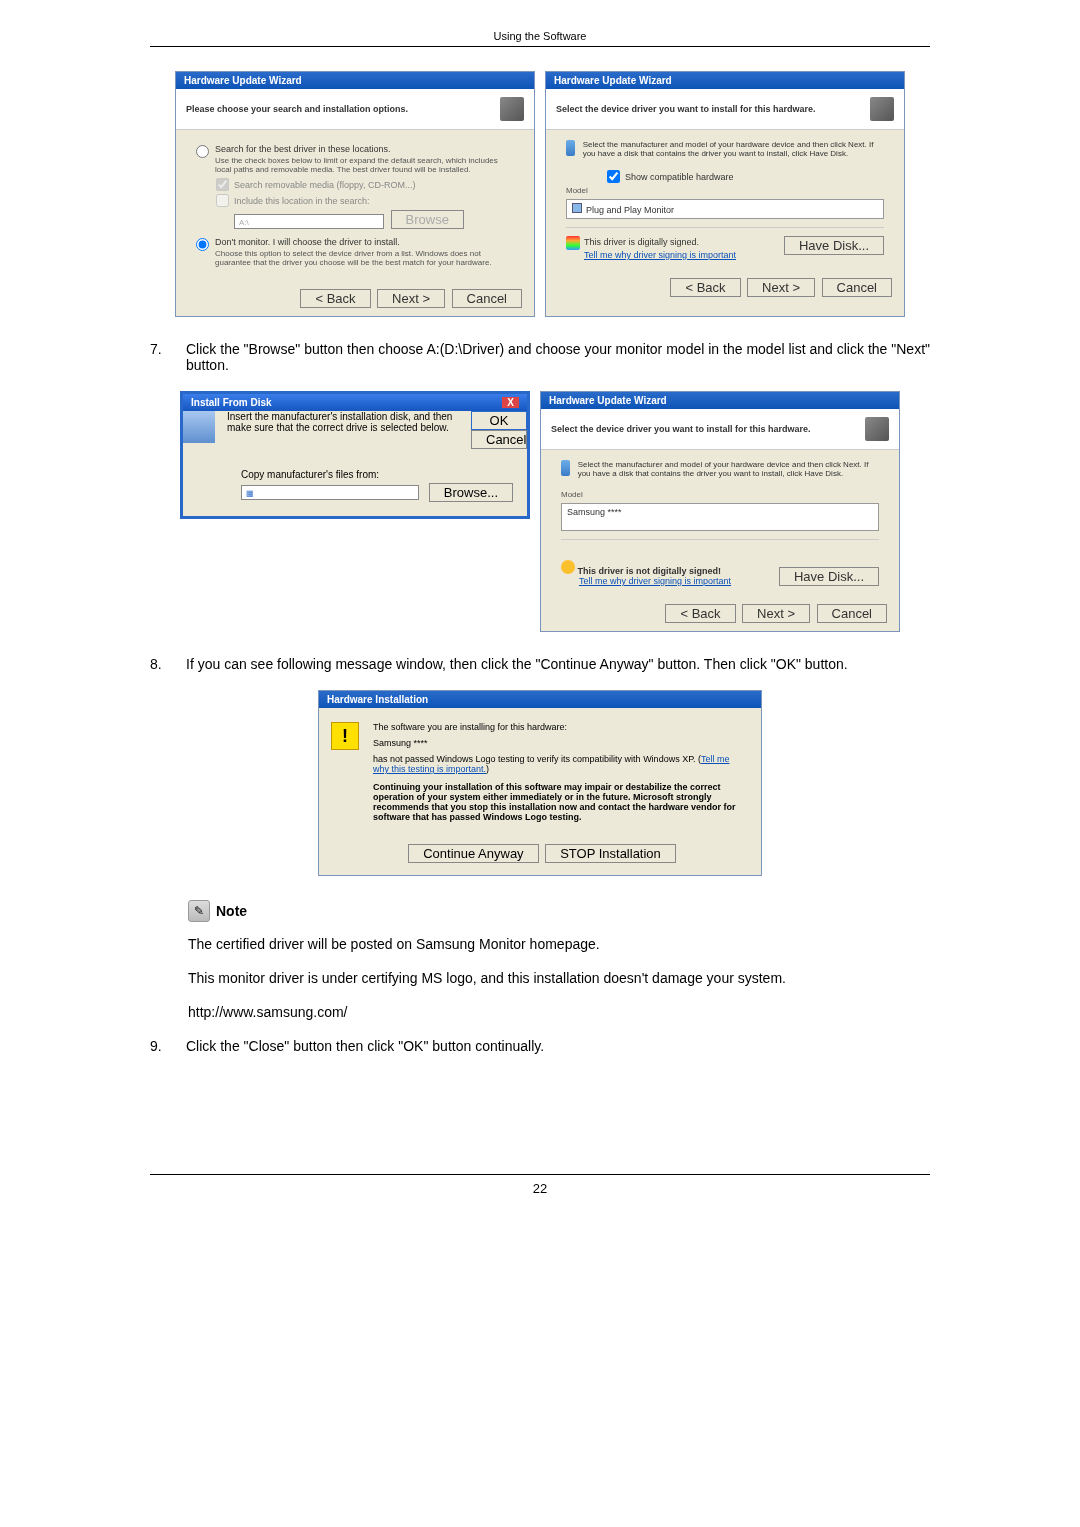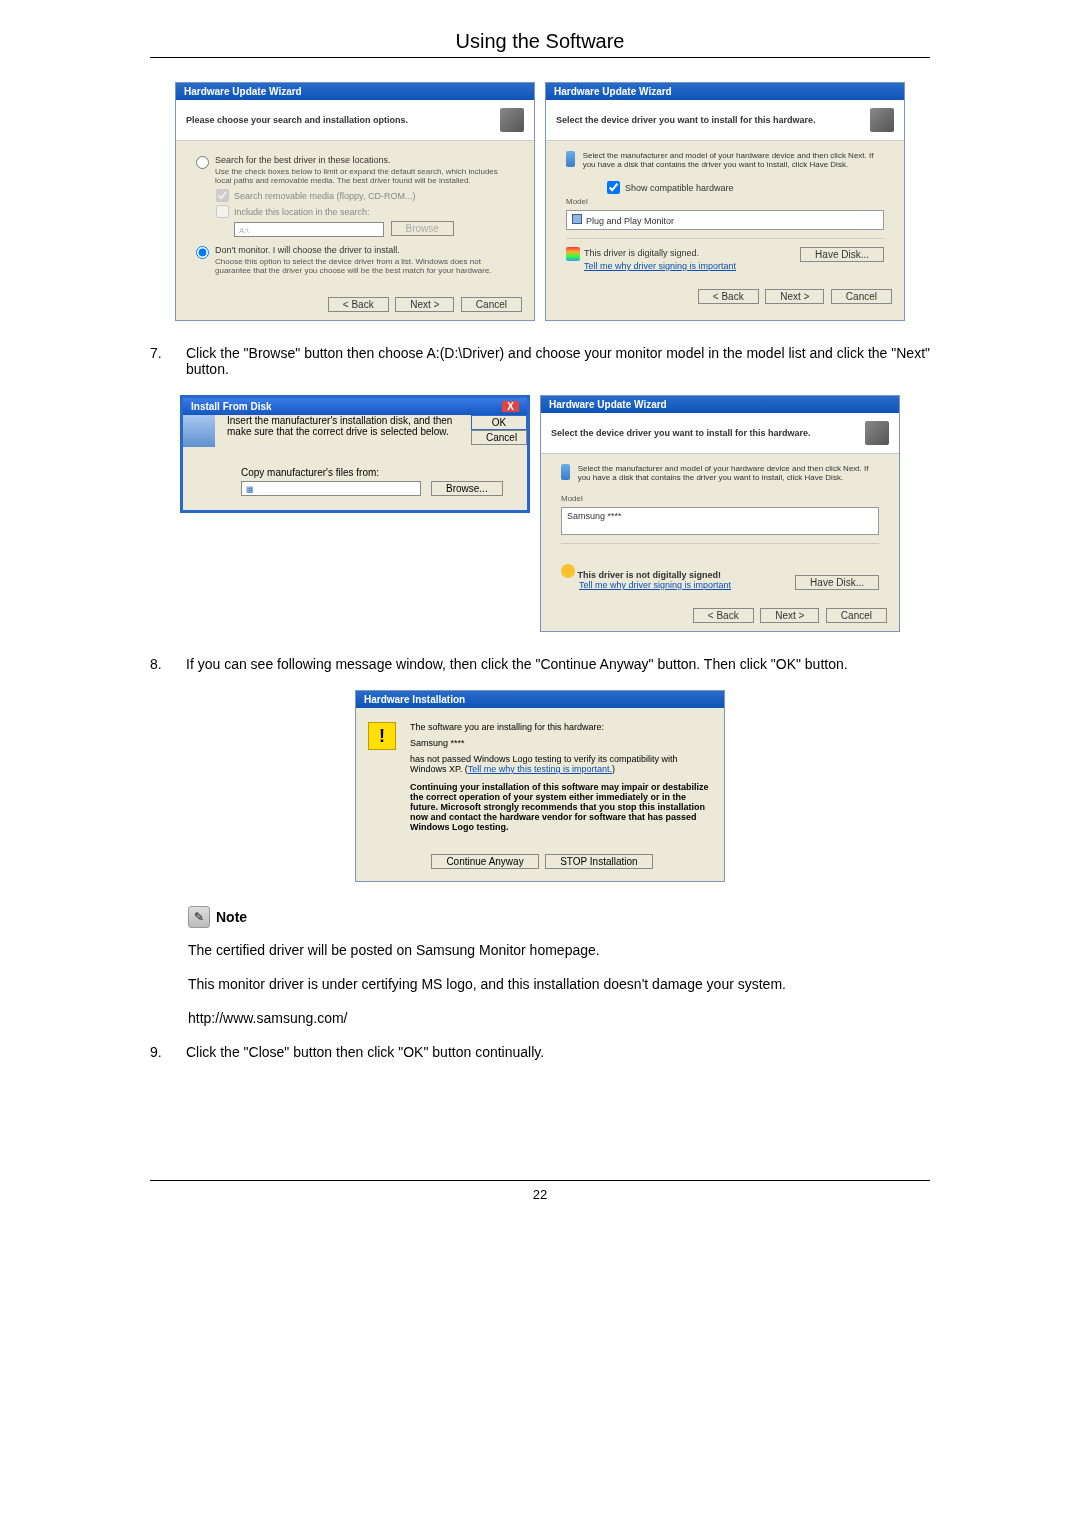--- a/index.html
+++ b/index.html
@@ -1,30 +1,30 @@
 <!DOCTYPE html>
 <html><head>
   <meta charset="utf-8">
   <style>
     * { margin: 0; padding: 0; box-sizing: border-box; }
     body { font-family: Arial, sans-serif; background: #fff; color: #000; font-size: 14px; }
     .page { width: 1080px; margin: 0 auto; padding: 30px 150px 0; }
-    .header-title { text-align: center; font-size: 20px; margin-bottom: 4px; }
+    .header-title { text-align: center; font-size: 11px; margin-bottom: 4px; }
     .header-line { border: none; border-top: 1px solid #000; margin-bottom: 24px; }
     
     .two-col { display: flex; gap: 10px; justify-content: center; margin: 12px 0 24px; }
     
     .dialog { border: 1px solid #7a96bd; background: #ece9d8; width: 360px; font-size: 9px; color: #333; position: relative; }
     .dialog-title { background: linear-gradient(#2a6bc9, #0d54b8); color: #fff; padding: 3px 8px; font-size: 10px; font-weight: bold; }
     .dialog-sub { background: #fff; padding: 8px 10px; display: flex; align-items: center; justify-content: space-between; border-bottom: 1px solid #ccc; }
     .dialog-sub-text { font-weight: bold; font-size: 9px; }
     .wiz-icon { width: 24px; height: 24px; background: linear-gradient(135deg, #888, #555); border-radius: 2px; display: inline-block; }
     .dialog-body { padding: 10px 20px; min-height: 130px; }
     .dialog-buttons { text-align: right; padding: 8px 12px; }
-    .btn { display: inline-block; border: 1px solid #888; background: #ece9d8; padding: 1px 14px; font-size: 10px; margin-left: 4px; }
+    .btn { display: inline-block; border: 1px solid #888; background: #ece9d8; padding: 1px 14px; font-size: 13px; margin-left: 4px; }
     .btn-disabled { color: #aaa; }
     
     .radio-row { display: flex; align-items: flex-start; gap: 6px; margin: 4px 0; }
     .radio-row input { margin-top: 1px; }
     .sub-indent { margin-left: 20px; color: #888; }
     .chk-row { display: flex; align-items: center; gap: 5px; margin: 3px 0; }
     .input-box { border: 1px solid #888; background: #fff; height: 15px; display: inline-block; vertical-align: middle; padding: 0 4px; font-size: 8px; line-height: 15px; }
     .model-box { border: 1px solid #999; background: #fff; margin-top: 4px; padding: 3px 5px; font-size: 9px; min-height: 18px; }
     .monitor-icon { width: 10px; height: 10px; background: #88b8e8; display: inline-block; margin-right: 4px; border: 1px solid #557; }
     .disk-icon { width: 16px; height: 16px; background: linear-gradient(#6caee8,#3a7bc8); display: inline-block; border-radius: 2px; }
@@ -38,21 +38,21 @@
     
     .ifd { border: 3px solid #2868c9; background: #ece9d8; width: 350px; font-size: 10px; }
     .ifd-title { background: linear-gradient(#3a7de8, #1556c1); color: #fff; padding: 3px 8px; font-weight: bold; display: flex; justify-content: space-between; }
     .close-x { background: #d44; color: #fff; padding: 0 5px; font-weight: bold; }
     .ifd-body { padding: 0; display: flex; gap: 12px; align-items: flex-start; }
     .floppy-icon { width: 32px; height: 32px; background: linear-gradient(#a8c8f0,#6090d0); flex-shrink: 0; }
     .ifd-btns { display: flex; flex-direction: column; }
     .ifd-btns .btn { width: 56px; text-align: center; }
     
     
-    .hw-inst { border: 1px solid #7a96bd; background: #ece9d8; width: 370px; margin: 12px auto 24px; font-size: 9px; }
+    .hw-inst { border: 1px solid #7a96bd; background: #ece9d8; width: 444px; margin: 12px auto 24px; font-size: 9px; }
     .hw-body { padding: 14px 14px 14px 12px; display: flex; gap: 14px; align-items: flex-start; }
     .warning-tri { width: 28px; height: 28px; background: #ffe000; border: 1px solid #c29700; color: #000; font-weight: bold; text-align: center; line-height: 26px; font-size: 18px; flex-shrink: 0; }
     .bold-warn { font-weight: bold; margin-top: 8px; }
     
     .note-row { display: flex; align-items: center; gap: 6px; margin: 8px 0 14px 38px; }
     .note-icon { width: 22px; height: 22px; border: 1px solid #999; border-radius: 3px; background: linear-gradient(#ddd,#bbb); display: flex; align-items: center; justify-content: center; font-size: 12px; }
     .note-text { font-weight: bold; }
     
     .para { margin: 0 0 18px 38px; text-align: justify; }
     .url { margin: 0 0 18px 38px; }

